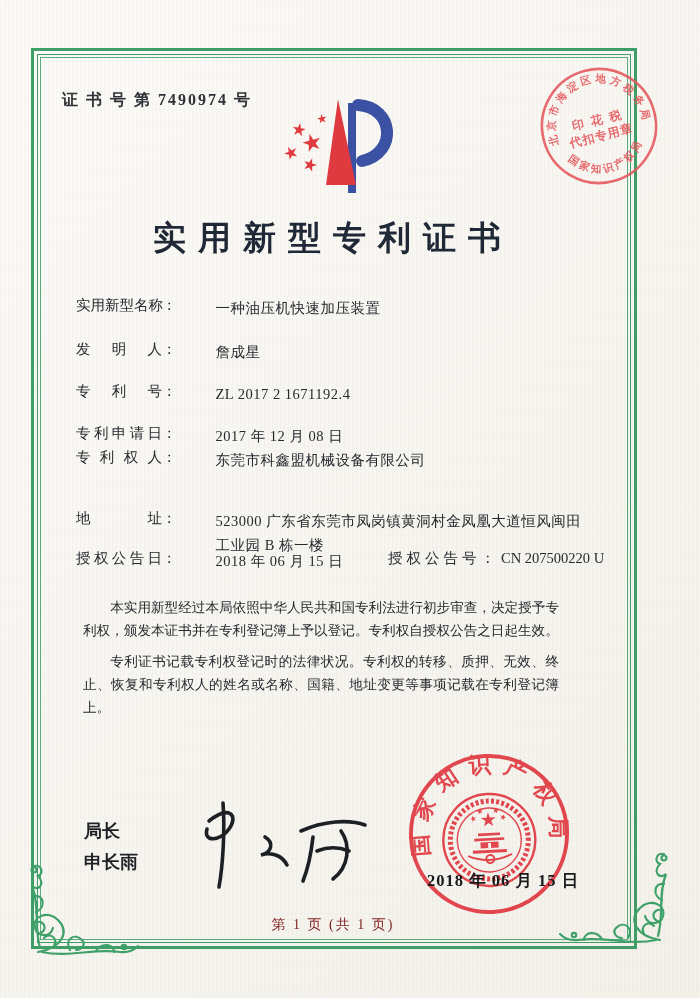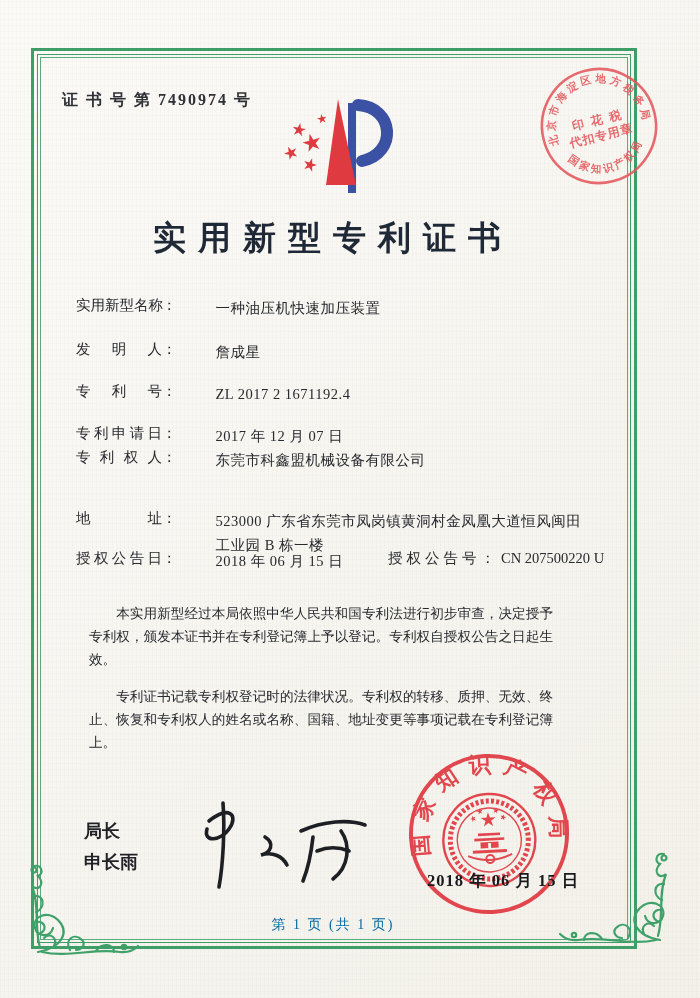--- a/index.html
+++ b/index.html
@@ -27,27 +27,27 @@
     font-size:33px;font-weight:bold;letter-spacing:12px;color:#1f2836;margin-top:20px;
   }
   .fields{position:absolute;left:0;top:0;width:700px;font-size:14.5px;}
   .frow{position:absolute;left:76px;white-space:nowrap;}
   .flabel{display:inline-block;width:86px;text-align:justify;text-align-last:justify;vertical-align:top;letter-spacing:0;}
   .fcolon{display:inline-block;vertical-align:top;margin-right:6px;}
   .fvalue{display:inline-block;vertical-align:top;width:380px;white-space:normal;line-height:24px;letter-spacing:0.5px;margin-left:33px;}
   .grant-right{position:absolute;left:388px;top:549px;font-size:14.5px;white-space:nowrap;}
   .grant-right .glabel{letter-spacing:4px;}
   .paras{position:absolute;left:75px;top:588px;width:492px;font-size:13.6px;line-height:23px;text-align:justify;color:#26292e;}
-  .paras p{margin:14px;text-indent:2em;}
+  .paras p{margin:8px;text-indent:2em;}
   .signer{position:absolute;left:84px;top:816px;font-family:Liberation Sans, sans-serif;font-size:18px;font-weight:600;color:#1f2126;line-height:31px;}
   .signature{position:absolute;left:183px;top:795px;width:200px;height:100px;}
   .tax-stamp{position:absolute;left:537px;top:64px;width:124px;height:124px;transform:rotate(-14deg);opacity:0.88;}
   .main-seal{position:absolute;left:406px;top:751px;width:166px;height:166px;opacity:0.93;}
   .seal-date{position:absolute;left:427px;top:870px;font-size:16.5px;letter-spacing:1px;color:#17191c;font-weight:bold;}
-  .footer{position:absolute;left:33px;top:916px;width:600px;text-align:center;font-size:14px;letter-spacing:2px;color:#0369a1;}
+  .footer{position:absolute;left:33px;top:916px;width:600px;text-align:center;font-size:14px;letter-spacing:2px;color:#7f1d1d;}
   .ornament{position:absolute;width:118px;height:112px;}
   .ornament.left{left:24px;top:848px;}
   .ornament.right{left:556px;top:836px;transform:scaleX(-1);}
   svg text{font-family:"Liberation Serif", serif;font-weight:bold;}
 </style>
 </head>
 <body>
 
 <div class="paper">
 
@@ -100,21 +100,21 @@
     <div class="frow" style="top:296px">
       <span class="flabel">实用新型名称</span><span class="fcolon">：</span><span class="fvalue">一种油压机快速加压装置</span>
     </div>
     <div class="frow" style="top:340px">
       <span class="flabel">发明人</span><span class="fcolon">：</span><span class="fvalue">詹成星</span>
     </div>
     <div class="frow" style="top:382px">
       <span class="flabel">专利号</span><span class="fcolon">：</span><span class="fvalue">ZL 2017 2 1671192.4</span>
     </div>
     <div class="frow" style="top:424px">
-      <span class="flabel">专利申请日</span><span class="fcolon">：</span><span class="fvalue">2017 年 12 月 07 日</span>
+      <span class="flabel">专利申请日</span><span class="fcolon">：</span><span class="fvalue">2017 年 12 月 08 日</span>
     </div>
     <div class="frow" style="top:448px">
       <span class="flabel">专利权人</span><span class="fcolon">：</span><span class="fvalue">东莞市科鑫盟机械设备有限公司</span>
     </div>
     <div class="frow" style="top:509px">
       <span class="flabel">地址</span><span class="fcolon">：</span><span class="fvalue">523000 广东省东莞市凤岗镇黄洞村金凤凰大道恒风闽田工业园 B 栋一楼</span>
     </div>
     <div class="frow" style="top:549px">
       <span class="flabel">授权公告日</span><span class="fcolon">：</span><span class="fvalue">2018 年 06 月 15 日</span>
     </div>

